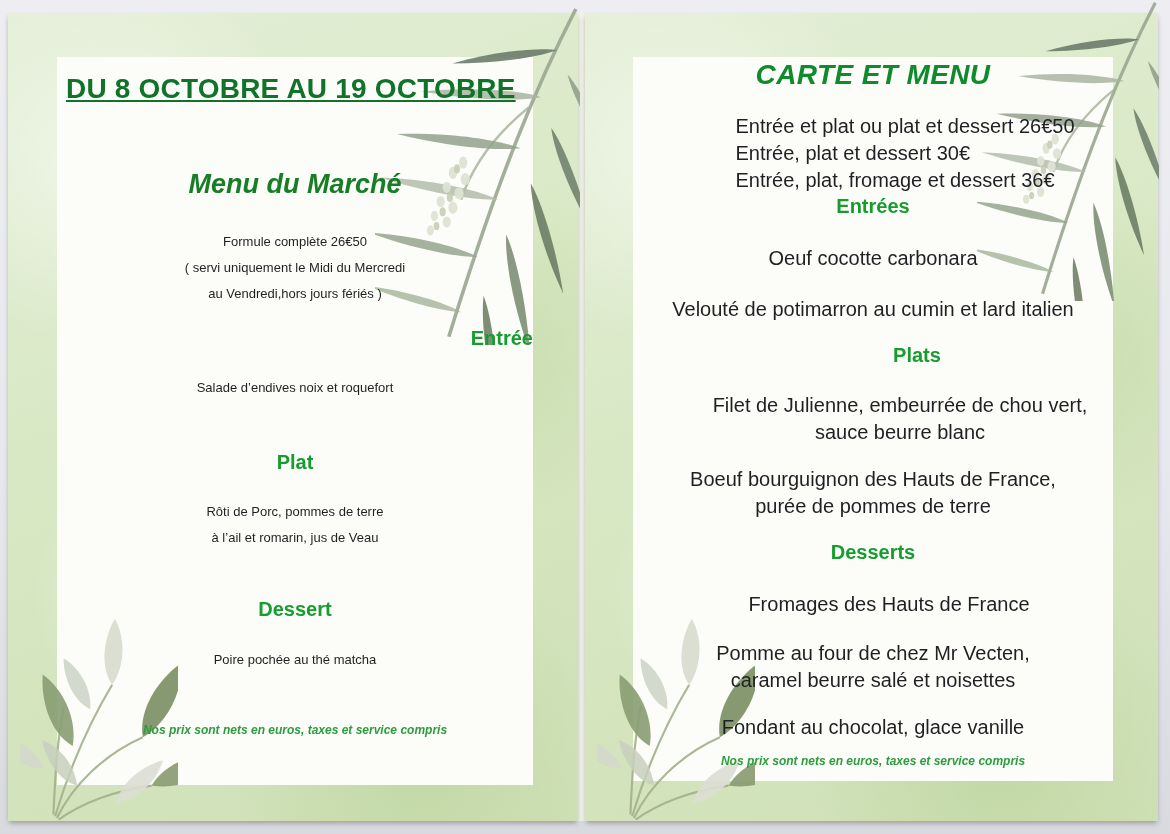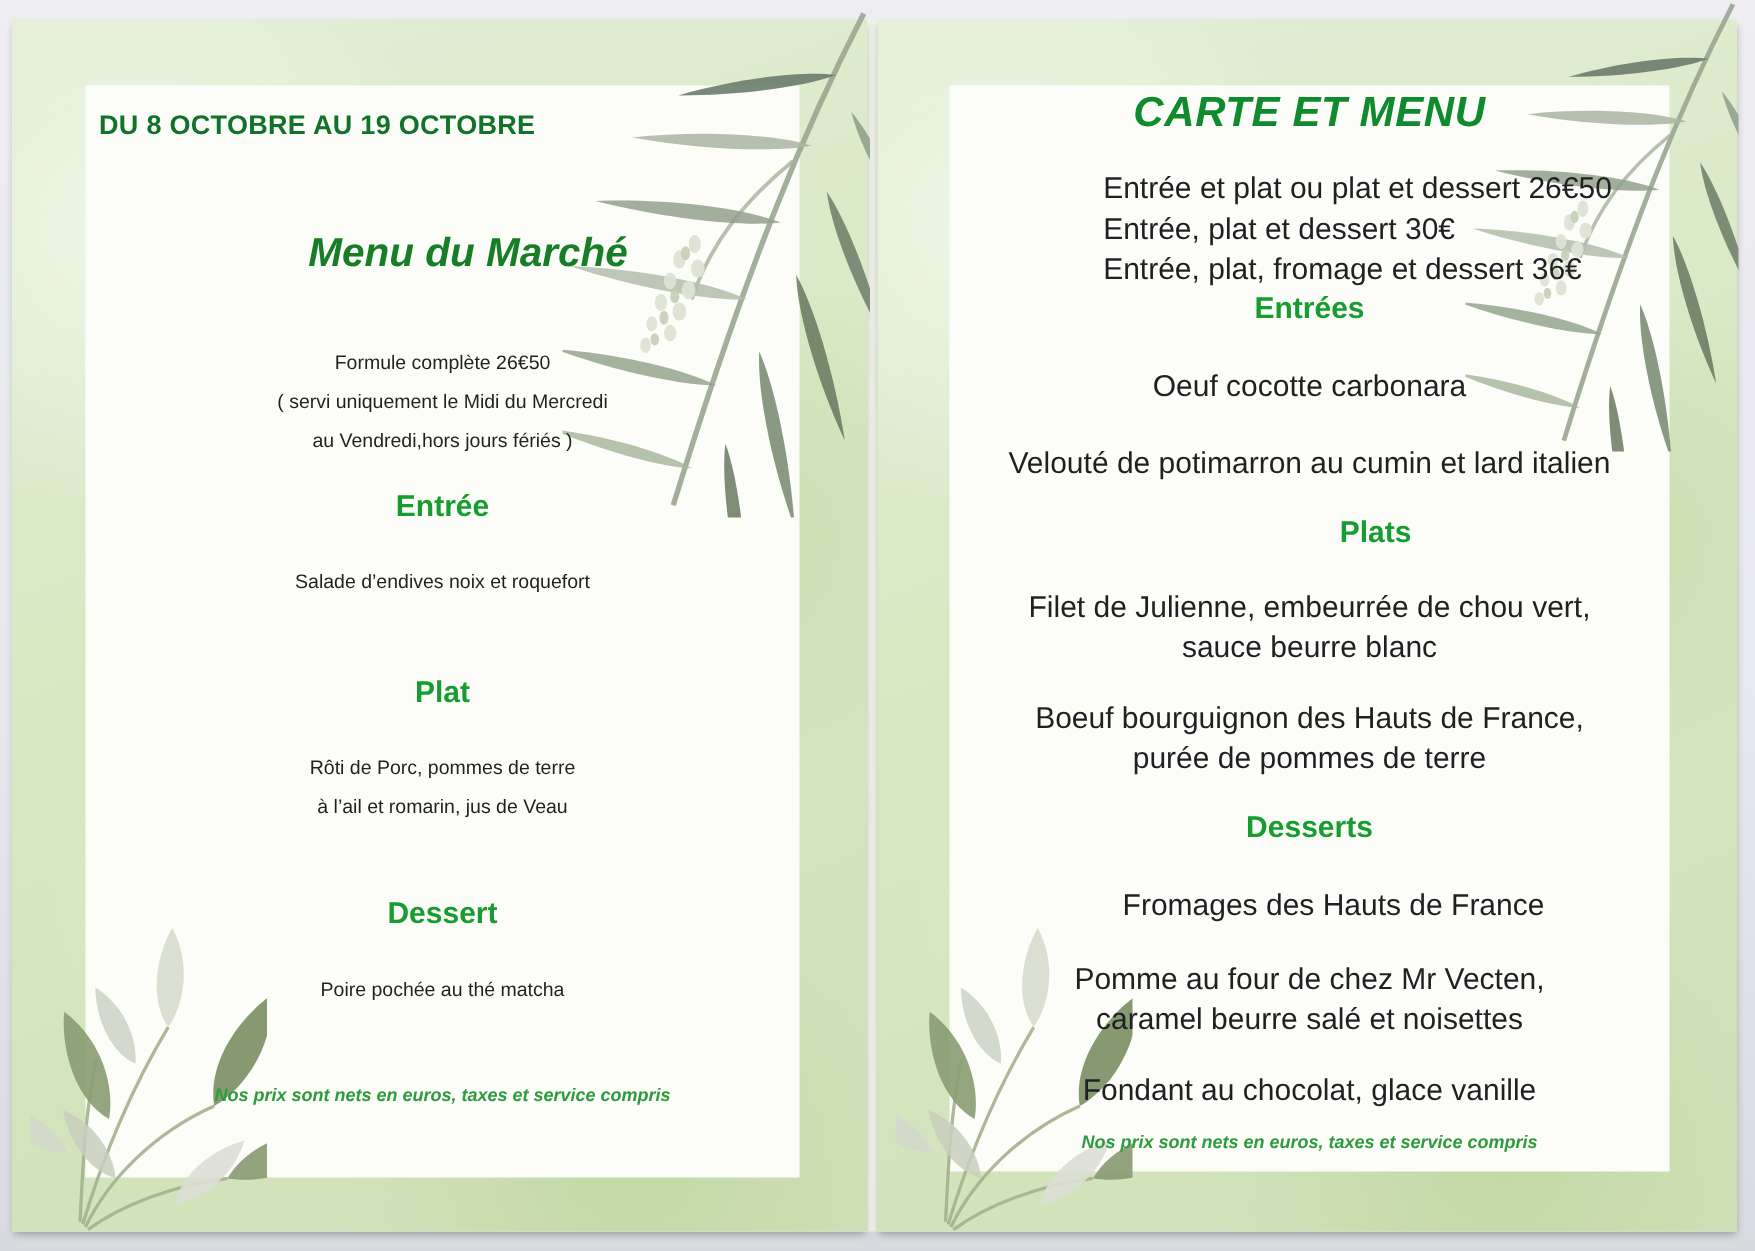--- a/index.html
+++ b/index.html
@@ -24,21 +24,21 @@
   .panel{position:absolute;background:#fcfdf8;z-index:2;}
   .page-left .panel{left:49px;top:44px;width:476px;height:728px;}
   .page-right .panel{left:48px;top:44px;width:480px;height:724px;}
   .decor{position:absolute;z-index:3;pointer-events:none;}
   .euc-left{top:-6px;right:-2px;width:205px;height:338px;}
   .euc-right{top:-12px;right:-1px;width:182px;height:300px;}
   .leafbranch{left:12px;bottom:-4px;width:158px;height:228px;}
   .txt{position:absolute;z-index:4;white-space:pre-line;}
   .page-left  .center{left:49px;width:476px;text-align:center;}
   .page-right .center{left:48px;width:480px;text-align:center;}
-  .period{font-size:18px;font-weight:bold;color:#11722a;letter-spacing:.2px;}
+  .period{font-size:28px;font-weight:bold;color:#11722a;letter-spacing:.2px;text-decoration:underline;}
   .page-title{font-size:27px;font-weight:bold;font-style:italic;color:#177d27;}
   .carte-title{font-size:28px;font-weight:bold;font-style:italic;color:#0f8a2c;letter-spacing:.4px;}
   .section-title{font-size:20px;font-weight:bold;color:#179c30;}
   .body19{font-size:13px;color:#1f2023;line-height:26px;}
   .body20{font-size:20px;color:#1f2023;line-height:27px;}
   .pricing-wrap{text-align:center;padding-left:32px;}
   .pricing{display:inline-block;text-align:left;font-size:20px;color:#1f2023;line-height:27px;white-space:pre-line;}
   .footer-note{font-size:12px;font-weight:bold;font-style:italic;color:#2d9c3e;}
 </style>
 </head>
@@ -107,26 +107,26 @@
     <div class="panel"></div>
 
     <svg class="decor euc-left" viewBox="0 0 200 330">
         <use href="#euc-branch"></use>
       </svg>
     <svg class="decor leafbranch" viewBox="0 0 180 260">
         <use href="#leaf-branch"></use>
       </svg>
 
     <div class="txt period" style="top:60px;left:58px;">DU 8 OCTOBRE AU 19 OCTOBRE</div>
-    <div class="txt center page-title" style="top:140px;margin-left:17px;">Menu du Marché</div>
+    <div class="txt center page-title" style="top:156px;">Menu du Marché</div>
     <div class="txt center body19" style="top:216px;">Formule complète 26€50</div>
     <div class="txt center body19" style="top:242px;">( servi uniquement le Midi du Mercredi
 au Vendredi,hors jours fériés )</div>
 
-    <div class="txt center section-title" style="top:314px;">Entrée</div>
+    <div class="txt center section-title" style="top:314px;text-align:right;">Entrée</div>
     <div class="txt center body19" style="top:362px;">Salade d’endives noix et roquefort</div>
 
     <div class="txt center section-title" style="top:438px;">Plat</div>
     <div class="txt center body19" style="top:486px;">Rôti de Porc, pommes de terre
 à l’ail et romarin, jus de Veau</div>
 
     <div class="txt center section-title" style="top:585px;">Dessert</div>
     <div class="txt center body19" style="top:634px;">Poire pochée au thé matcha</div>
 
     <div class="txt center footer-note" style="top:710px;">Nos prix sont nets en euros, taxes et service compris</div>
@@ -147,21 +147,21 @@
       <span class="pricing">Entrée et plat ou plat et dessert 26€50
 Entrée, plat et dessert 30€
 Entrée, plat, fromage et dessert 36€</span>
     </div>
 
     <div class="txt center section-title" style="top:182px;">Entrées</div>
     <div class="txt center body20" style="top:232px;">Oeuf cocotte carbonara</div>
     <div class="txt center body20" style="top:283px;">Velouté de potimarron au cumin et lard italien</div>
 
     <div class="txt center section-title" style="top:331px;padding-left:44px;">Plats</div>
-    <div class="txt center body20" style="top:379px;">Filet de Julienne, embeurrée de chou vert,
+    <div class="txt center body20" style="top:379px;padding-left:27px;">Filet de Julienne, embeurrée de chou vert,
 sauce beurre blanc</div>
     <div class="txt center body20" style="top:453px;">Boeuf bourguignon des Hauts de France,
 purée de pommes de terre</div>
 
     <div class="txt center section-title" style="top:528px;">Desserts</div>
     <div class="txt center body20" style="top:578px;margin-left:16px;">Fromages des Hauts de France</div>
     <div class="txt center body20" style="top:627px;">Pomme au four de chez Mr Vecten,
 caramel beurre salé et noisettes</div>
     <div class="txt center body20" style="top:701px;">Fondant au chocolat, glace vanille</div>
 

